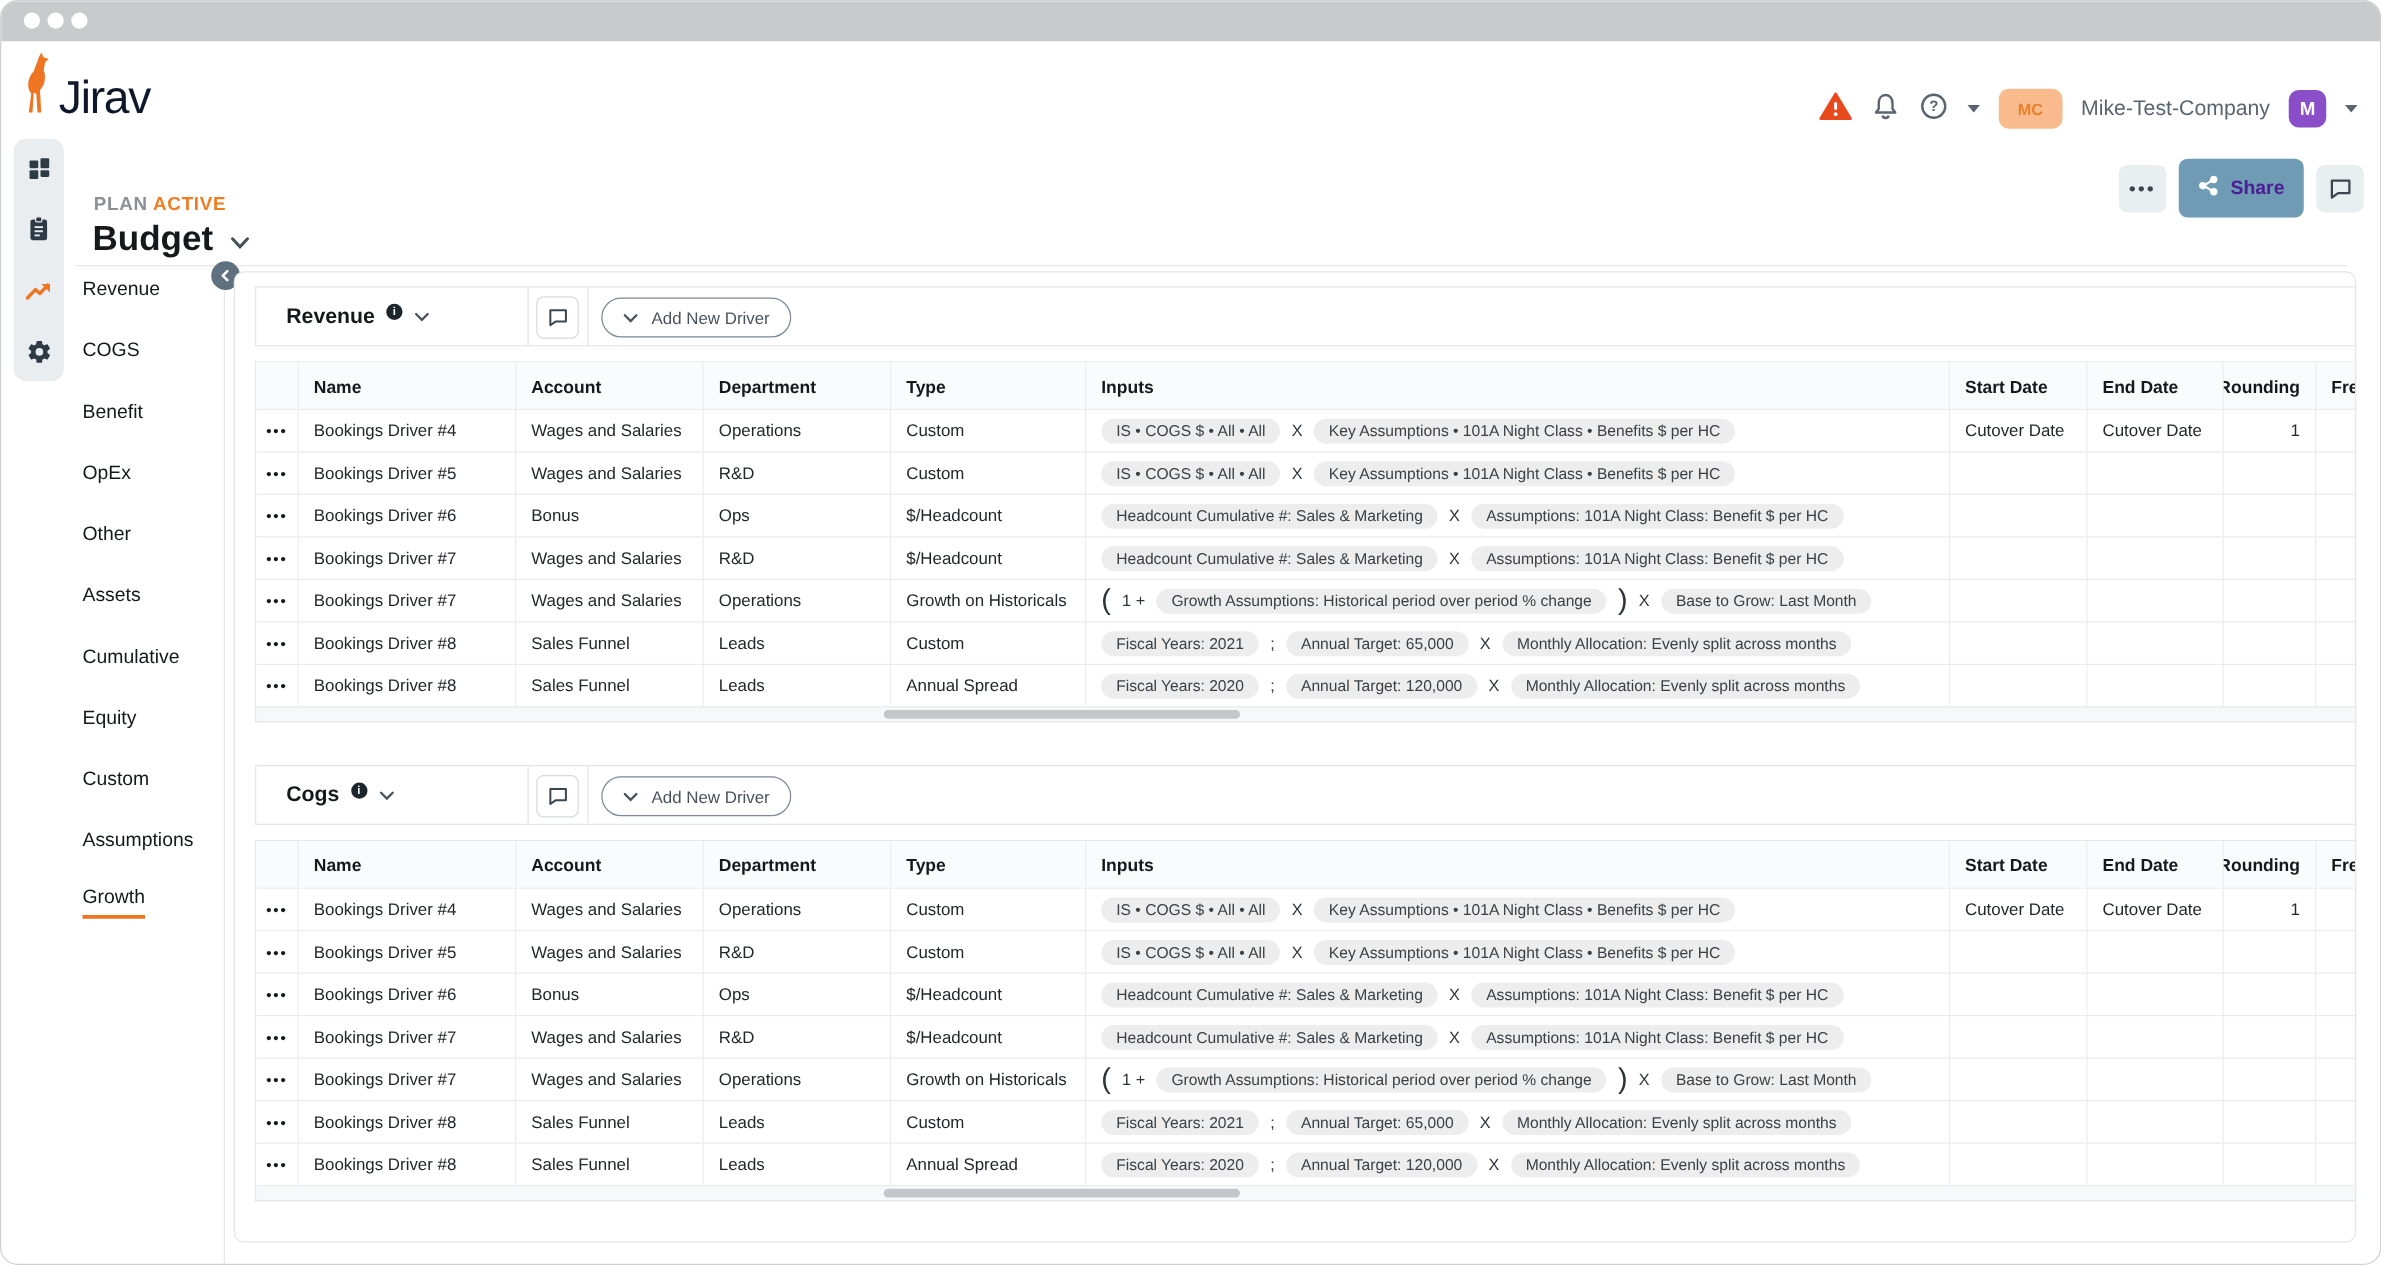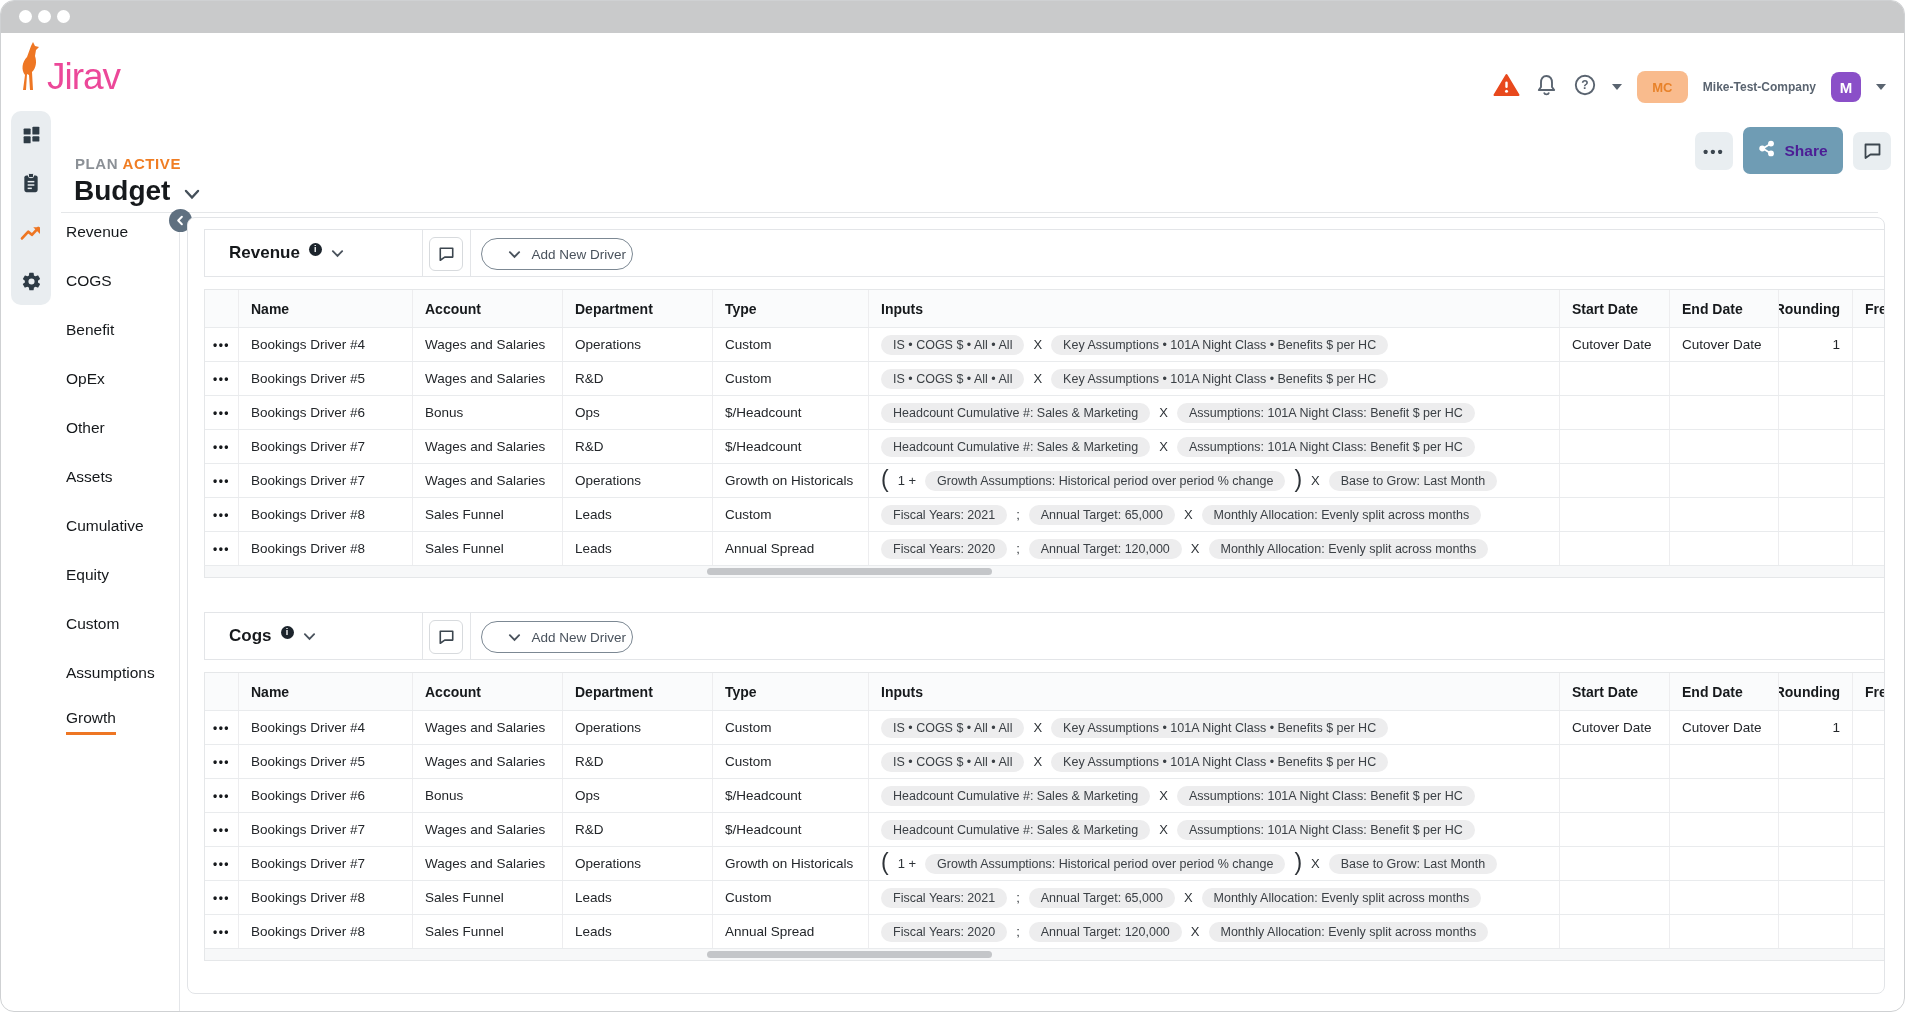--- a/index.html
+++ b/index.html
@@ -2,26 +2,26 @@
 <html><head>
 <meta charset="utf-8">
 <style>
   html,body{margin:0;padding:0;background:#ffffff;font-family:"Liberation Sans",sans-serif;}
   *{box-sizing:border-box;}
   .window{position:relative;width:1905px;height:1012px;border:1px solid #cfd1d3;border-radius:14px;overflow:hidden;background:#fff;}
   .titlebar{position:absolute;left:0;top:0;width:100%;height:32px;background:#c9cacb;}
   .dot{position:absolute;top:9px;width:13px;height:13px;border-radius:50%;background:#fff;}
   
   .logo{position:absolute;left:16px;top:40px;display:flex;align-items:flex-end;gap:4px;}
-  .logo-text{font-size:37px;color:#ec4899;letter-spacing:-1px;line-height:1;}
+  .logo-text{font-size:37px;color:#0f172a;letter-spacing:-1px;line-height:1;}
   .top-right{position:absolute;right:18px;top:66px;height:40px;display:flex;align-items:center;gap:15px;}
   .avatar{display:flex;align-items:center;justify-content:center;border-radius:8px;font-weight:bold;}
   .avatar.mc{width:51px;height:32px;background:#f9bb8d;color:#e8822a;font-size:13px;}
   .avatar.m{width:30px;height:30px;background:#8a4fc8;color:#fff;font-size:15px;}
-  .company-name{font-size:12px;font-weight:bold;color:#5a6470;}
+  .company-name{font-size:17px;font-weight:normal;color:#5a6470;}
   .caret{width:0;height:0;border-left:5px solid transparent;border-right:5px solid transparent;border-top:6px solid #5a6470;}
   
   .plan-label{position:absolute;left:74px;top:154px;font-size:15px;letter-spacing:.6px;color:#8b9096;font-weight:bold;}
   .plan-label .active{color:#f07d23;}
   .page-title{position:absolute;left:73px;top:174px;font-size:28px;font-weight:800;color:#16191c;display:flex;align-items:center;gap:14px;}
   .band-divider{position:absolute;left:60px;top:211px;width:1817px;height:1px;background:#e5e7e9;}
   .btn-light{position:absolute;background:#e9eef1;border:none;border-radius:7px;display:flex;align-items:center;justify-content:center;cursor:pointer;}
   .btn-more{left:1694px;top:131px;width:38px;height:38px;color:#3c464f;font-size:15px;font-weight:bold;letter-spacing:2px;}
   .btn-share{position:absolute;left:1742px;top:126px;width:100px;height:47px;background:#6f9cb4;border:none;border-radius:7px;color:#4c1d95;font-weight:bold;font-size:15.5px;display:flex;align-items:center;justify-content:center;gap:9px;cursor:pointer;}
   .btn-comment{left:1852px;top:131px;width:38px;height:38px;}
@@ -35,21 +35,21 @@
   .side-item .lbl.active{border-bottom:3px solid #ee7623;padding-bottom:5px;}
   .collapse-btn{position:absolute;left:168px;top:208px;width:23px;height:23px;border-radius:50%;background:#5f7080;border:none;display:flex;align-items:center;justify-content:center;cursor:pointer;}
   
   .card{position:absolute;left:186px;top:216px;width:1698px;height:777px;background:#fff;border:1px solid #e2e4e7;border-radius:8px;overflow:hidden;}
   .section{position:absolute;left:16px;width:1728px;}
   .strip{position:relative;height:48px;border:1px solid #e3e5e8;background:#fff;}
   .strip-title{position:absolute;left:24px;top:0;height:100%;display:flex;align-items:center;gap:9px;font-size:17px;font-weight:800;color:#16191c;}
   .info-dot{width:13px;height:13px;border-radius:50%;background:#1c242c;color:#fff;font-size:9px;font-weight:bold;display:flex;align-items:center;justify-content:center;margin-top:-8px;}
   .strip-sep{position:absolute;top:0;width:1px;height:100%;background:#e3e5e8;}
   .comment-sq{position:absolute;left:224px;top:7px;width:34px;height:34px;border:1px solid #d7dadd;border-radius:6px;background:#fff;display:flex;align-items:center;justify-content:center;cursor:pointer;}
-  .add-btn{position:absolute;left:276px;top:8px;height:32px;width:152px;border:1px solid #7c8893;border-radius:16px;background:#fff;display:flex;align-items:center;justify-content:flex-end;gap:10px;font-size:13.5px;color:#49525c;cursor:pointer;}
+  .add-btn{position:absolute;left:276px;top:8px;height:32px;width:152px;border:1px solid #7c8893;border-radius:16px;background:#fff;display:flex;align-items:center;justify-content:center;gap:10px;font-size:13.5px;color:#49525c;cursor:pointer;}
   .tbl{margin-top:12px;border:1px solid #e5e7e9;border-bottom:none;}
   .tr{display:grid;grid-template-columns:34px 174px 150px 150px 156px 691px 110px 109px 74px 80px;align-items:center;}
   .tr.head{height:37px;background:#fafbfc;font-size:14px;font-weight:bold;color:#16191c;}
   .tr.row{height:34px;border-top:1px solid #e9ebed;font-size:13.5px;color:#23262a;background:#fff;}
   .td{height:100%;display:flex;align-items:center;padding-left:12px;border-right:1px solid #ededef;overflow:hidden;white-space:nowrap;}
   .td.menu{padding-left:0;justify-content:center;font-size:12px;font-weight:bold;letter-spacing:1.5px;color:#16191c;cursor:pointer;}
   .td.num{justify-content:flex-end;padding-right:12px;padding-left:0;}
   .td.inputs{gap:9px;}
   .pill{background:#ededee;border-radius:11px;padding:3px 12px;font-size:12.5px;color:#3b4045;white-space:nowrap;}
   .op{font-size:13px;color:#2e3338;}

